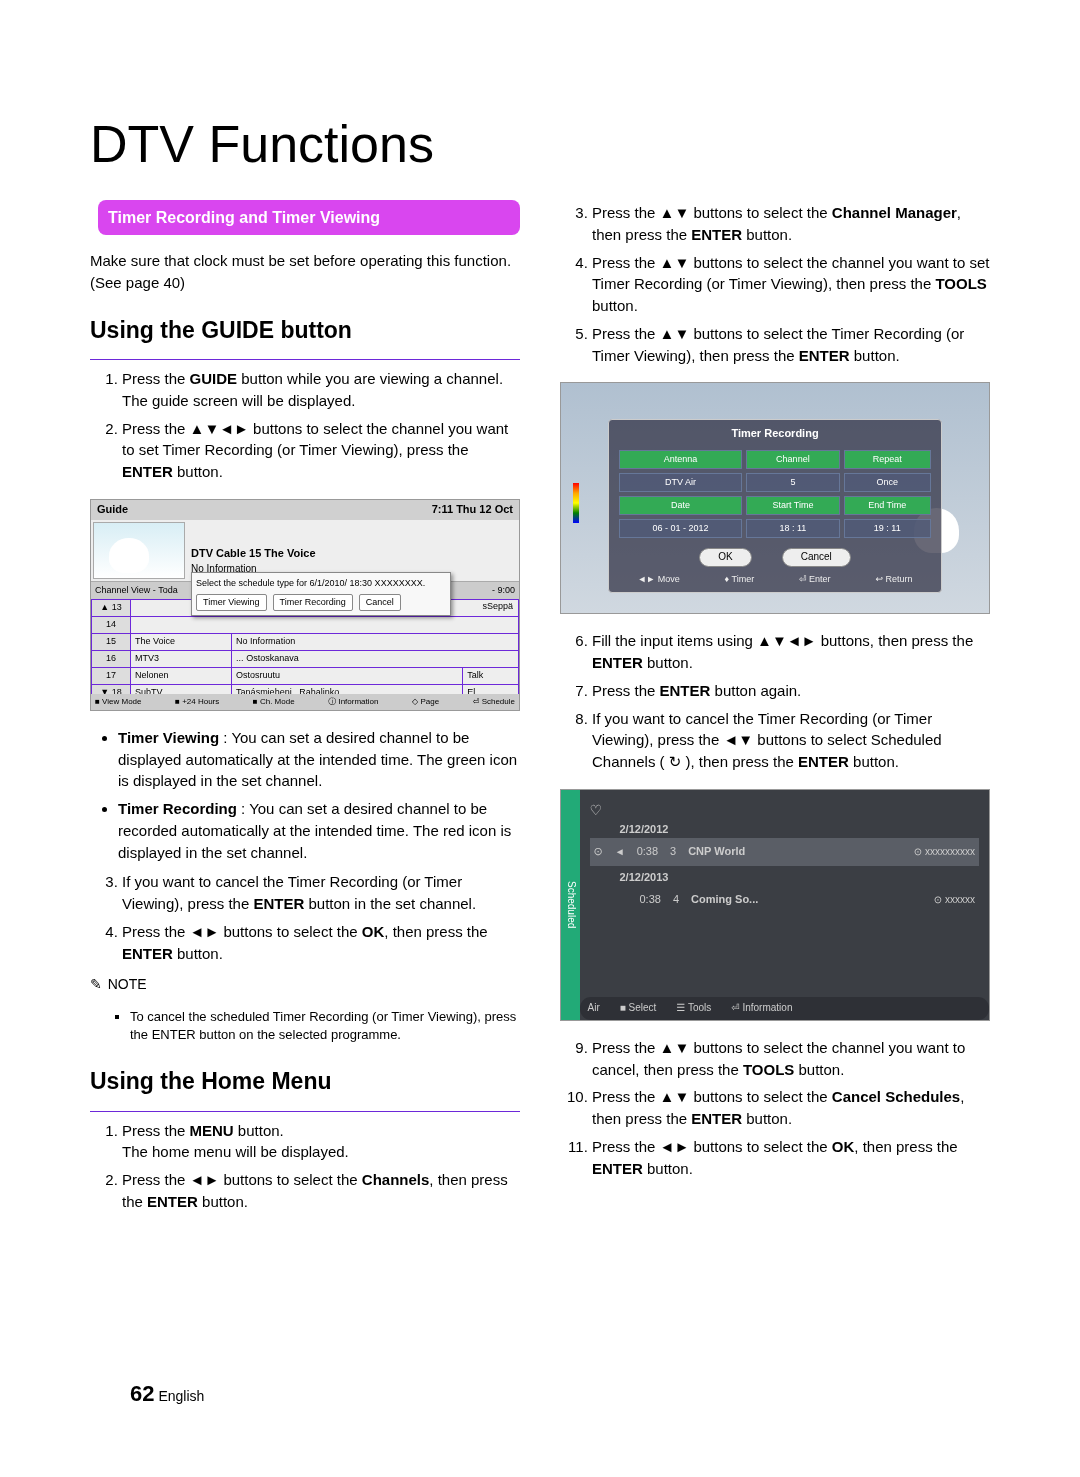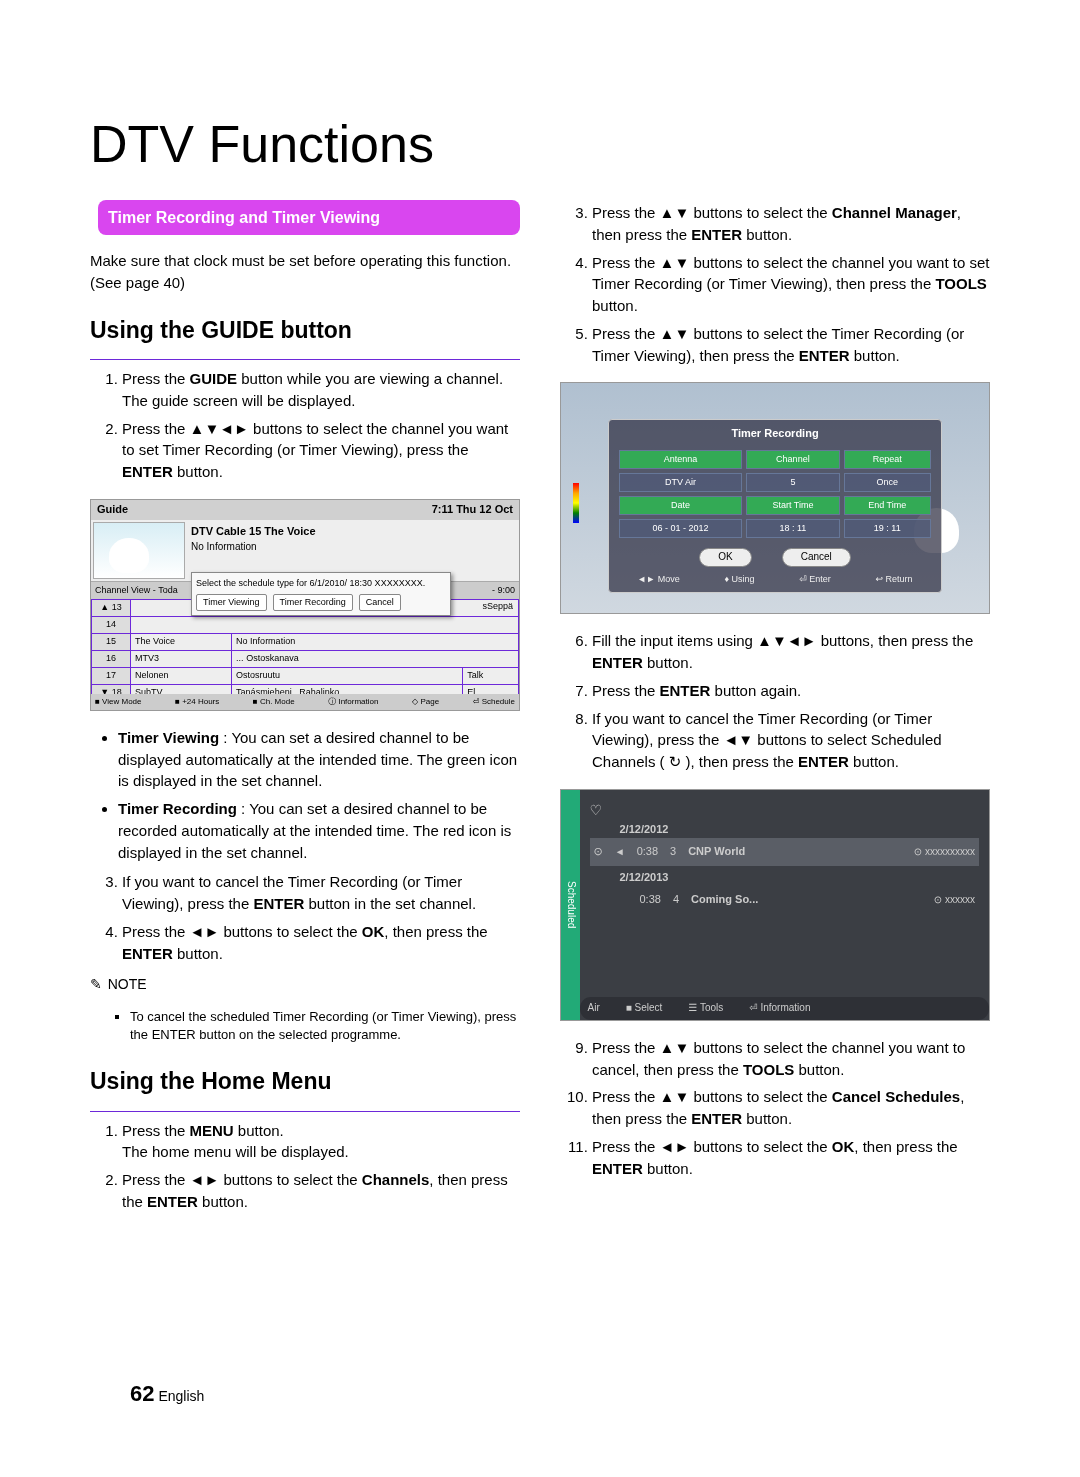--- a/index.html
+++ b/index.html
@@ -80,21 +80,21 @@
   
   .fig {
     border: 1px solid #999;
     margin: 16px 0;
     background: #eee;
     font-size: 10px;
     color: #000;
   }
   .fig1 { height: 210px; position:relative; overflow:hidden; }
   .fig1 .hdr { display:flex; justify-content:space-between; background:#d0d0d0; padding:2px 6px; font-weight:bold; font-size:11px;}
-  .fig1 .row1 { display:flex; }
+  .fig1 .row1 { display:flex;align-items:flex-end; }
   .fig1 .polar { width:90px; height:55px; background:linear-gradient(#d8eef5,#fff); margin:2px; border:1px solid #aaa; position:relative; }
   .fig1 .polar::after{ content:""; position:absolute; left:15px; top:15px; width:40px; height:35px; background:#fff; border-radius:50% 50% 40% 40%; }
   .fig1 .info { flex:1; padding:4px; }
   .fig1 .info .t1 { font-weight:bold; font-size:11px; }
   .fig1 .sched-bar { background:#ccc; padding:2px 4px; font-size:9px; display:flex; justify-content:space-between; border-top:1px solid #aaa;}
   .fig1 table { width:100%; border-collapse:collapse; font-size:9px;}
   .fig1 table td{ border:1px solid #6d28d9; padding:1px 4px; background:#eee; height:14px;}
   .fig1 table td.ch{ width:30px; text-align:center; background:#ddd;}
   .fig1 .popup { position:absolute; top:72px; left:100px; width:250px; background:#f8f8f8; border:1px solid #888; padding:4px; box-shadow:2px 2px 4px rgba(0,0,0,.4);}
   .fig1 .popup .pt { font-size:9px; margin-bottom:4px;}
@@ -114,21 +114,21 @@
   .fig2 .bear{ position:absolute; right:30px; bottom:60px; width:45px; height:45px; background:#fff; border-radius:50% 50% 40% 40%; }
   .fig2 .rainbow{ position:absolute; left:12px; top:100px; width:6px; height:40px; background:linear-gradient(red,orange,yellow,green,blue);}
   
   .fig3 { height:230px; background:#3b3e44; color:#ccc; display:flex; }
   .fig3 .tab{ writing-mode:vertical-rl; background:#2a7; color:#fff; font-size:10px; padding:6px 2px; text-align:center;}
   .fig3 .body{ flex:1; padding:10px 10px 0 10px; font-size:11px; position:relative;}
   .fig3 .hearticon{ font-size:14px; margin-bottom:2px; }
   .fig3 .row{ display:flex; align-items:center; gap:12px; padding:6px 4px;}
   .fig3 .row.sel{ background:#5a5e66;}
   .fig3 .row .arrow{ font-size:10px;}
-  .fig3 .ftr2{ position:absolute; bottom:0; left:0; right:0; background:#2e3036; padding:4px 8px; display:flex; gap:26px; font-size:10px;border-radius:11px;}
+  .fig3 .ftr2{ position:absolute; bottom:0; left:0; right:0; background:#2e3036; padding:4px 8px; display:flex; gap:20px; font-size:10px;border-radius:11px;}
   .page-num { position:absolute; bottom:70px; left:130px; font-size:14px;}
   .page-num b{ font-size:22px;}
 </style>
 </head>
 <body>
 
 <div class="page">
   <h1 class="page-title">DTV Functions</h1>
 
   <div class="columns">
@@ -277,21 +277,21 @@
                   <td>19 : 11</td>
                 </tr>
           </tbody>
             </table>
           <div class="btnrow">
             <span>OK</span>
             <span>Cancel</span>
           </div>
           <div class="ftr">
             <span>◄► Move</span>
-              <span>♦ Using</span>
+              <span>♦ Timer</span>
               <span>⏎ Enter</span>
               <span>↩ Return</span>
           </div>
         </div>
       </div>
 
       <ol start="6">
         <li><span>Fill the input items using ▲▼◄► buttons, then press the </span><b>ENTER</b><span> button.</span></li>
         <li><span>Press the </span><b>ENTER</b><span> button again.</span></li>
         <li><span>If you want to cancel the Timer Recording (or Timer Viewing), press the ◄▼ buttons to select Scheduled Channels ( </span><span>↻</span><span> ), then press the </span><b>ENTER</b><span> button.</span></li>

